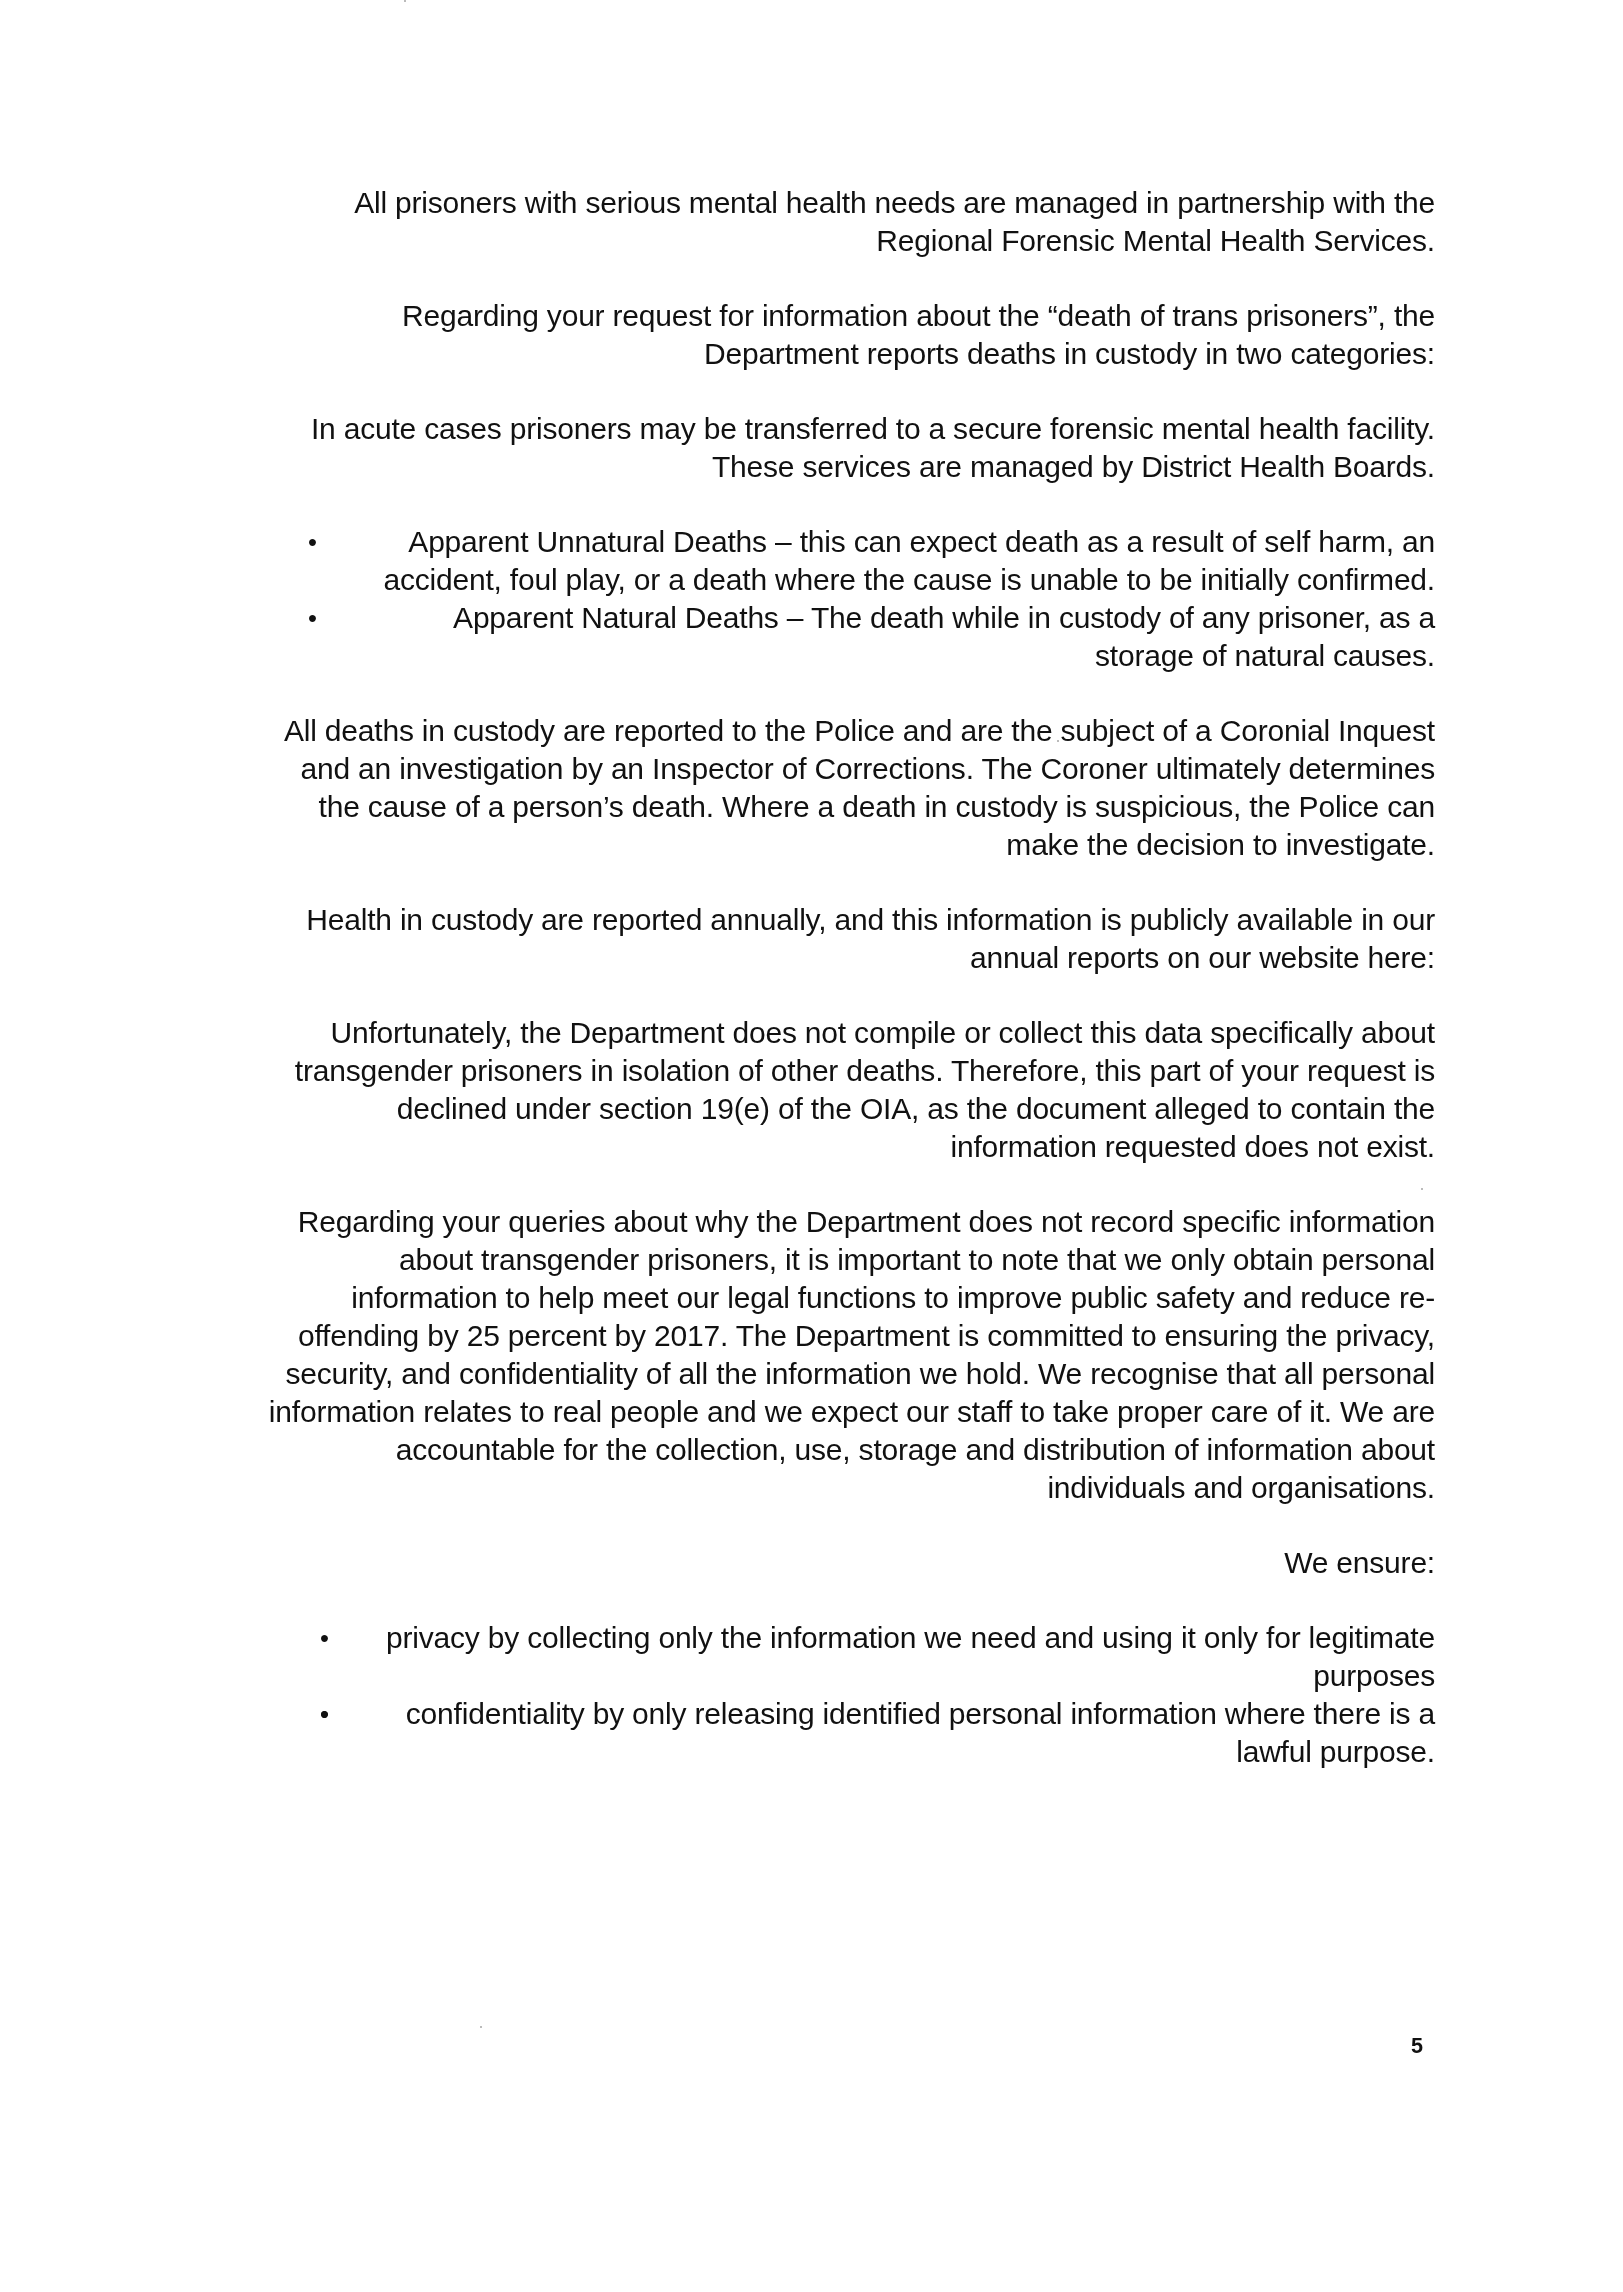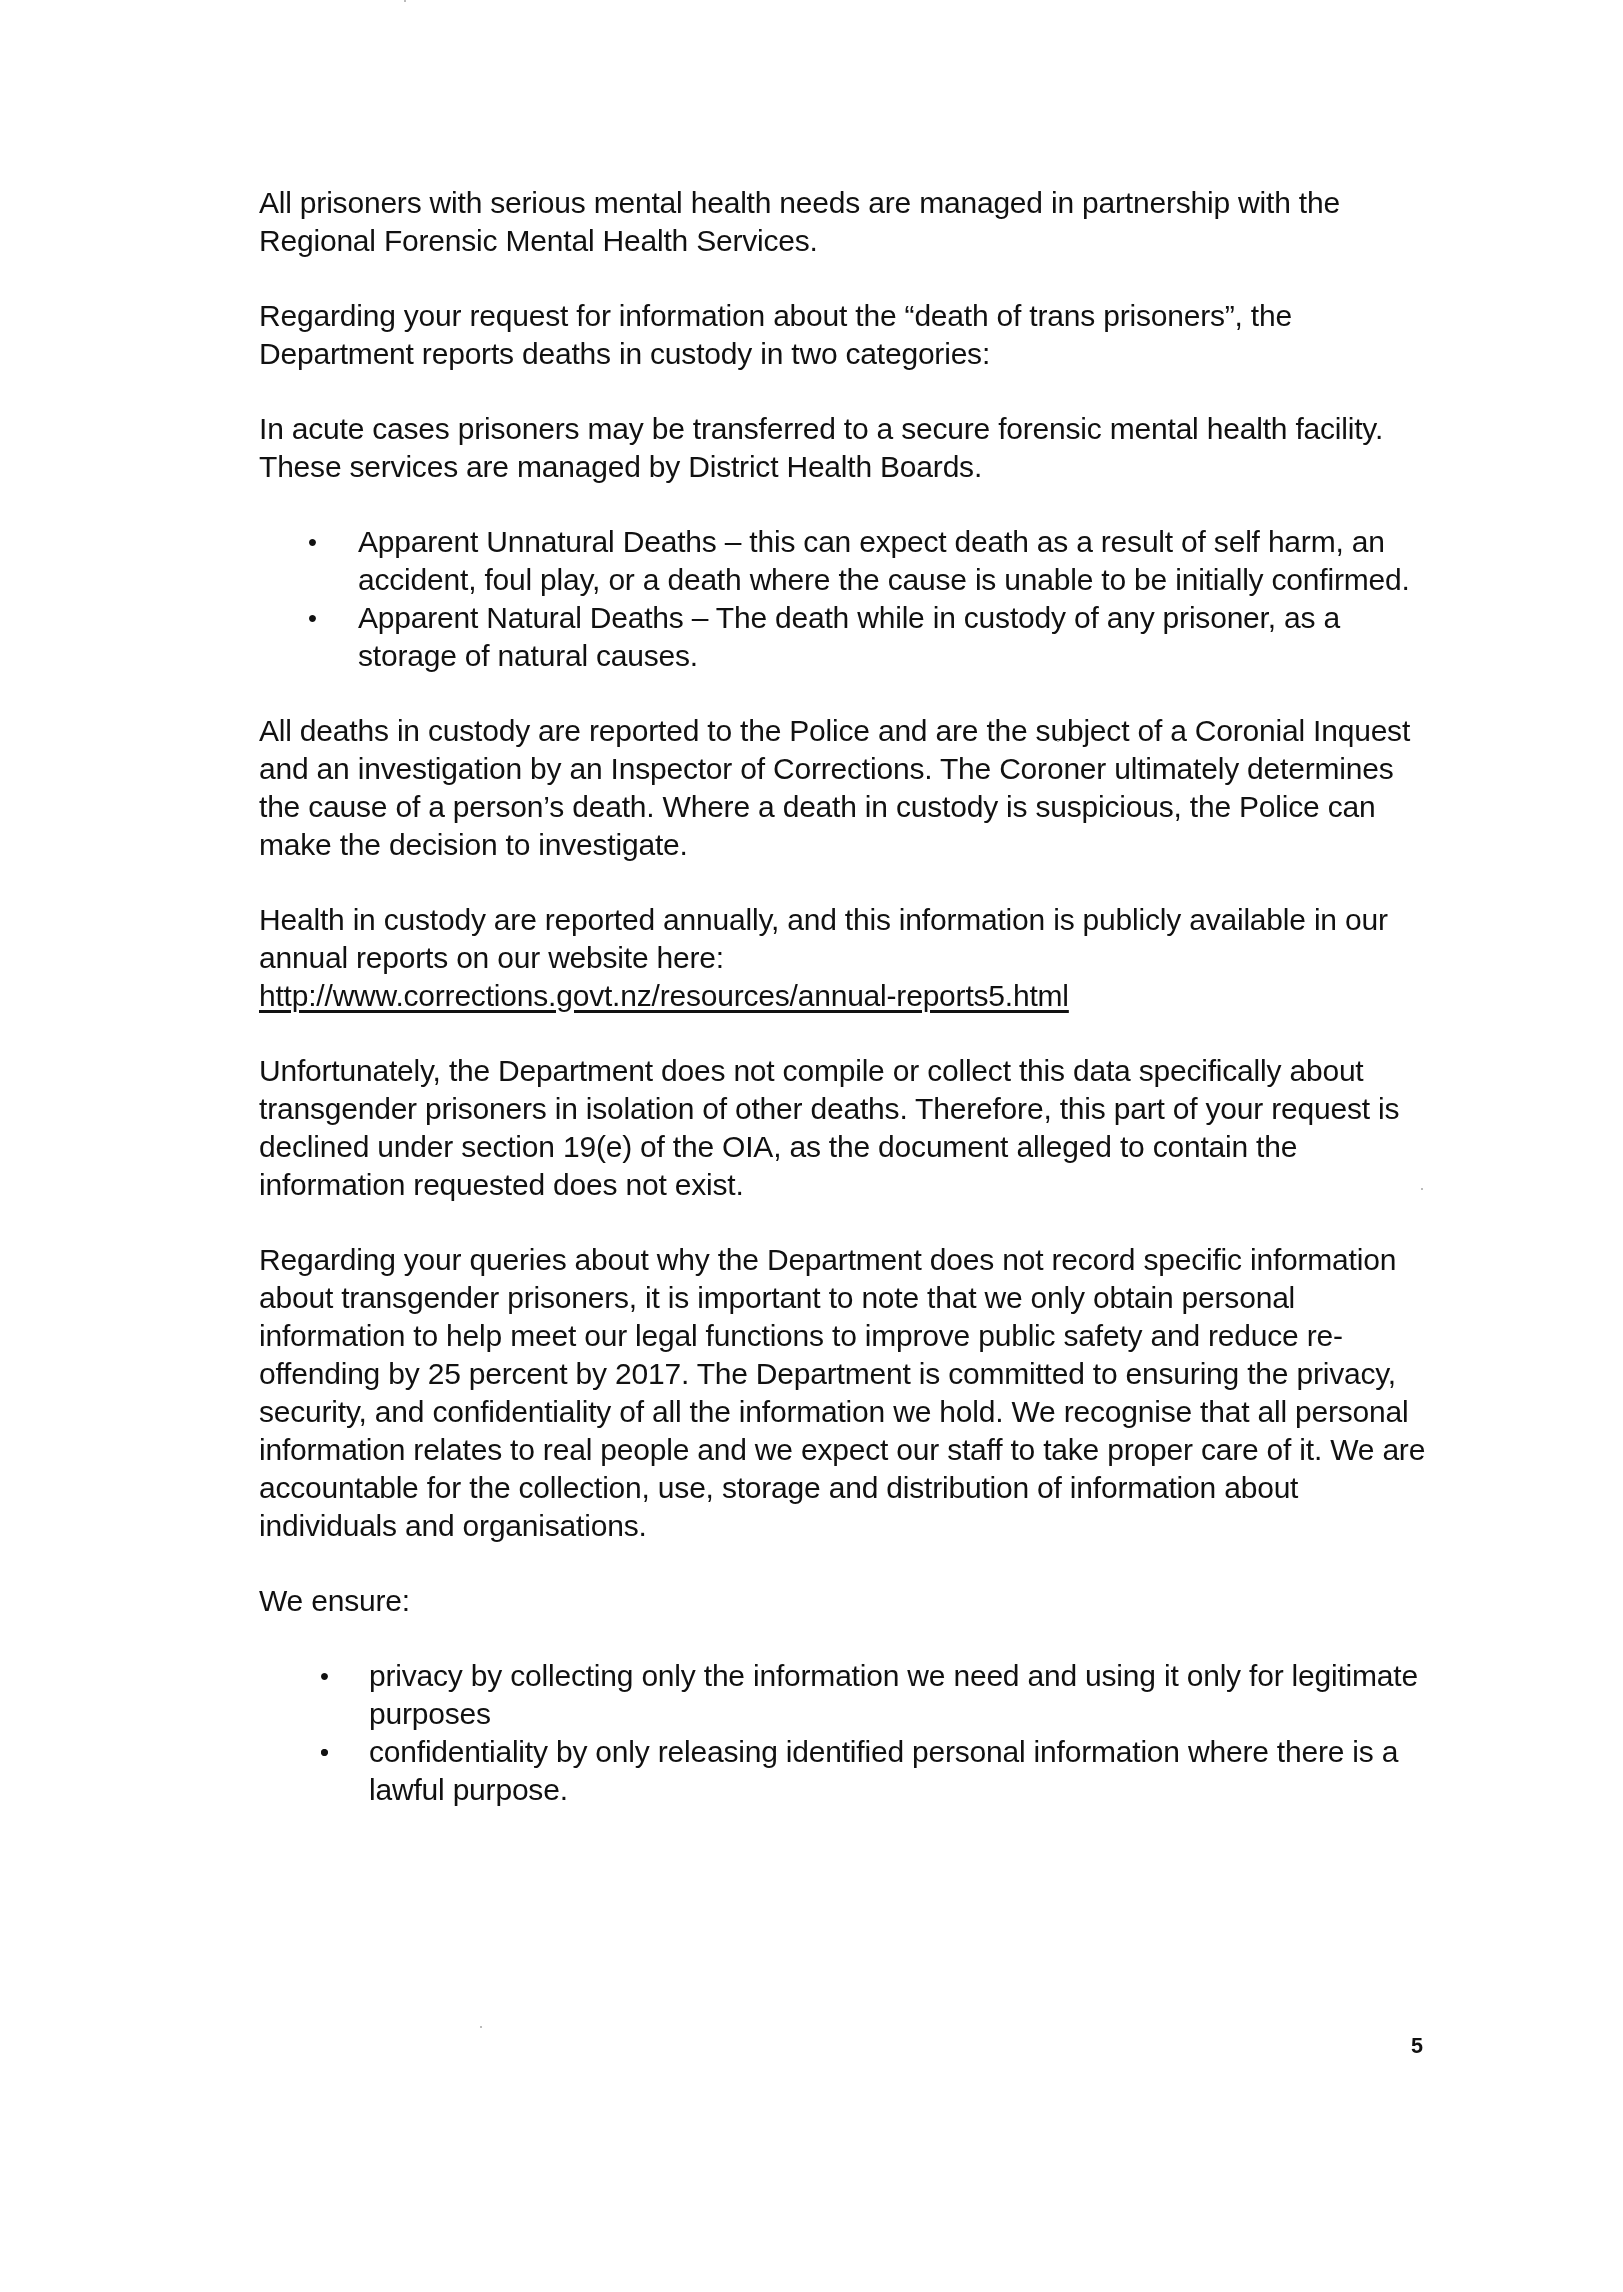--- a/index.html
+++ b/index.html
@@ -23,20 +23,21 @@
     background: #ffffff;
   }
   .content {
     position: absolute;
     left: 259px;
     top: 184px;
     width: 1176px;
     font-size: 30px;
     line-height: 38px;
     letter-spacing: -0.2px;
+    text-align: right;
   }
   .para {
     margin: 0 0 37px 0;
   }
   .bullets {
     list-style: none;
     margin: 0 0 37px 0;
     padding: 0;
   }
   .bullets li {
@@ -90,21 +91,20 @@
       <li>
         <span class="bullet">•</span>
         <span>Apparent Natural Deaths – The death while in custody of any prisoner, as a storage of natural causes.</span>
       </li>
     </ul>
 
     <p class="para">All deaths in custody are reported to the Police and are the subject of a Coronial Inquest and an investigation by an Inspector of Corrections.  The Coroner ultimately determines the cause of a person’s death. Where a death in custody is suspicious, the Police can make the decision to investigate.</p>
 
     <p class="para">
       <span>Health in custody are reported annually, and this information is publicly available in our annual reports on our website here:</span><br>
-      <a class="link">http://www.corrections.govt.nz/resources/annual-reports5.html</a>
     </p>
 
     <p class="para">Unfortunately, the Department does not compile or collect this data specifically about transgender prisoners in isolation of other deaths. Therefore, this part of your request is declined under section 19(e) of the OIA, as the document alleged to contain the information requested does not exist.</p>
 
     <p class="para">Regarding your queries about why the Department does not record specific information about transgender prisoners, it is important to note that we only obtain personal information to help meet our legal functions to improve public safety and reduce re-offending by 25 percent by 2017. The Department is committed to ensuring the privacy, security, and confidentiality of all the information we hold. We recognise that all personal information relates to real people and we expect our staff to take proper care of it. We are accountable for the collection, use, storage and distribution of information about individuals and organisations.</p>
 
     <p class="para">We ensure:</p>
 
     <ul class="bullets ensure">
       <li>

